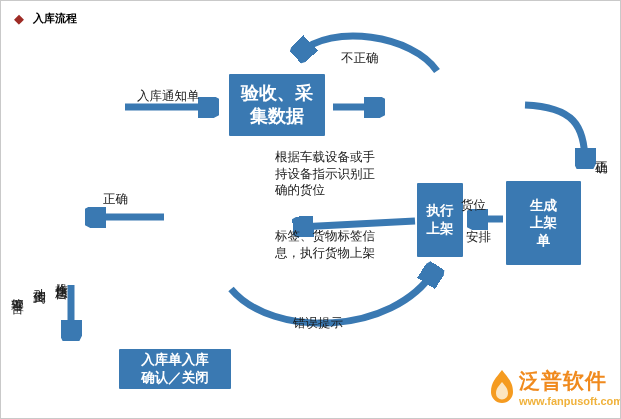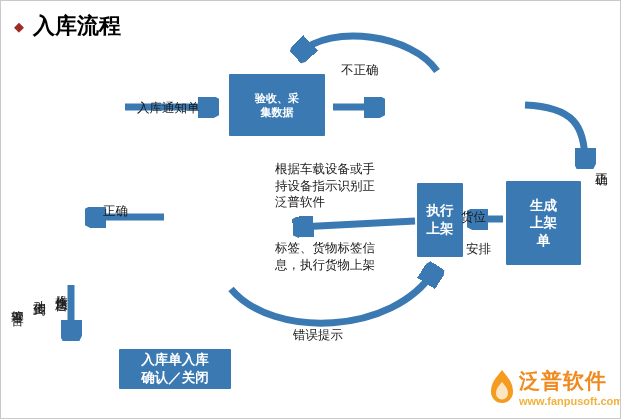--- a/index.html
+++ b/index.html
@@ -11,21 +11,21 @@
   }
   .abs { position:absolute; }
   .node {
     position:absolute; background:var(--blue); color:#fff; font-weight:bold;
     display:flex; align-items:center; justify-content:center; text-align:center;
     white-space:pre-line; line-height:1.3; border-radius:1px;
   }
   .diamond { clip-path: polygon(50% 0, 100% 50%, 50% 100%, 0 50%); line-height:1.18; }
   .lbl {
     position:absolute; color:#1a1a1a; font-size:12.5px;
-    white-space:pre-line; line-height:1.32;margin-top:12px;
+    white-space:pre-line; line-height:1.32;
   }
   .vert { writing-mode:vertical-rl; text-orientation:upright; letter-spacing:1px; }
   .arrows { position:absolute; left:0; top:0; color:var(--blue); pointer-events:none; }
   .arrows path { fill:none; stroke:currentColor; stroke-width:7; }
   .titlebox { display:flex; align-items:center; gap:9px; }
   .logo { display:flex; align-items:center; gap:4px; }
   .logo-name { font-size:21px; font-weight:bold; color:var(--orange); letter-spacing:1px; }
   .logo-url { font-size:11px; color:var(--yellow); font-weight:bold; }
 </style>
 </head>
@@ -45,25 +45,25 @@
     <path d="M524 104 C 572 106, 584 124, 584 162" marker-end="url(#ah)"></path>
     <path d="M502 218 H 472" marker-end="url(#ah)"></path>
     <path d="M414 220 L 298 226" marker-end="url(#ah)"></path>
     <path d="M163 216 H 90" marker-end="url(#ah)"></path>
     <path d="M70 284 V 334" marker-end="url(#ah)"></path>
     <path d="M230 288 C 272 338, 392 334, 433 270" marker-end="url(#ah)"></path>
   </svg>
 
   <div class="abs titlebox" style="left:13px; top:10px;">
     <span style="color:var(--red); font-size:13px;">◆</span>
-    <span style="font-size:22px; font-weight:bold; color:#000;">入库流程</span>
+    <span style="font-size:11px; font-weight:bold; color:#000;">入库流程</span>
   </div>
 
 
-  <div class="node" style="left:228px; top:73px; width:96px; height:62px; font-size:11px;text-align:center;">验收、采
+  <div class="node" style="left:228px; top:73px; width:96px; height:62px; font-size:18px;text-align:center;">验收、采
 集数据</div>
 
 
   <div class="node" style="left:505px; top:180px; width:75px; height:84px; font-size:13.5px;">生成
 上架
 单</div>
 
   <div class="node" style="left:416px; top:182px; width:46px; height:74px; font-size:13.5px;">执行
 上架</div>
 
@@ -76,21 +76,21 @@
 
   <div class="lbl" style="left:340px; top:49px;">不正确</div>
 
   <div class="lbl vert" style="left:592px; top:150px;">正确</div>
 
   <div class="lbl" style="left:460px; top:196px;">货位</div>
   <div class="lbl" style="left:465px; top:228px;">安排</div>
 
   <div class="lbl" style="left:274px; top:148px;">根据车载设备或手
 持设备指示识别正
-泛普软件</div>
+确的货位</div>
 
   <div class="lbl" style="left:274px; top:227px;">标签、货物标签信
 息，执行货物上架</div>
 
   <div class="lbl" style="left:102px; top:190px;">正确</div>
 
   <div class="lbl vert" style="left:52px; top:272px;">操作信息自</div>
   <div class="lbl vert" style="left:30px; top:278px;">动上传到</div>
   <div class="lbl vert" style="left:8px; top:288px;">管理平台</div>
 

